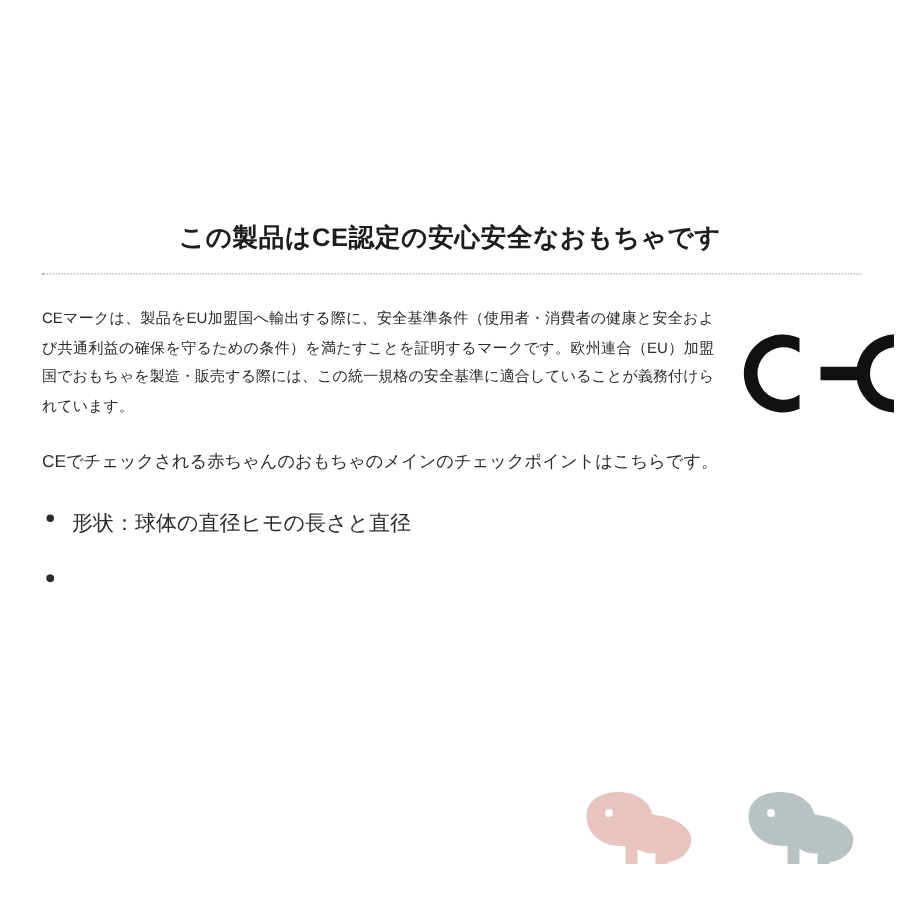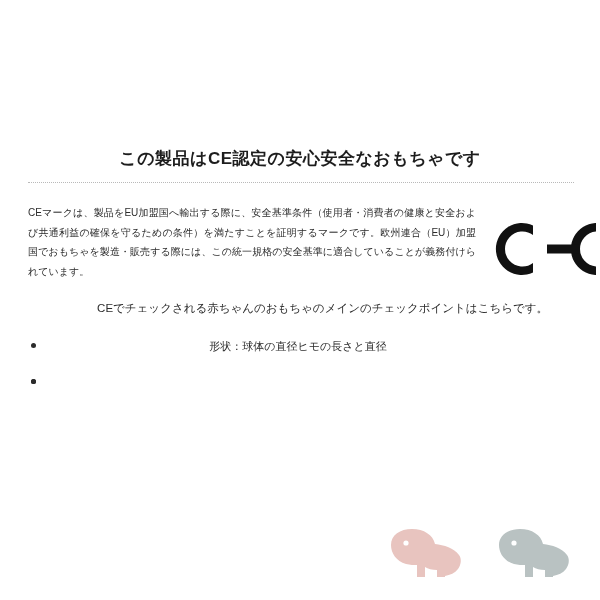--- a/index.html
+++ b/index.html
@@ -77,41 +77,39 @@
   }
   .para-2 {
     position: absolute;
     top: 297px;
     left: 28px;
     width: 520px;
     font-size: 11.5px;
     line-height: 1.95;
     color: #2b2b2b;
     margin: 0;
-    text-align: right;
   }
 
   
   .bullets {
     position: absolute;
     top: 338px;
     left: 28px;
     width: 520px;
     list-style: none;
     margin: 0;
     padding: 0;
   }
   .bullet-item {
     position: relative;
     padding-left: 20px;
-    font-size: 11px;
+    font-size: 14px;
     line-height: 1.5;
     color: #2b2b2b;
     margin-bottom: 19px;
-    text-align: center;
   }
   .bullet-item .dot {
     position: absolute;
     left: 3px;
     top: 5px;
     width: 5px;
     height: 5px;
     border-radius: 50%;
     background: #2b2b2b;
     display: block;

